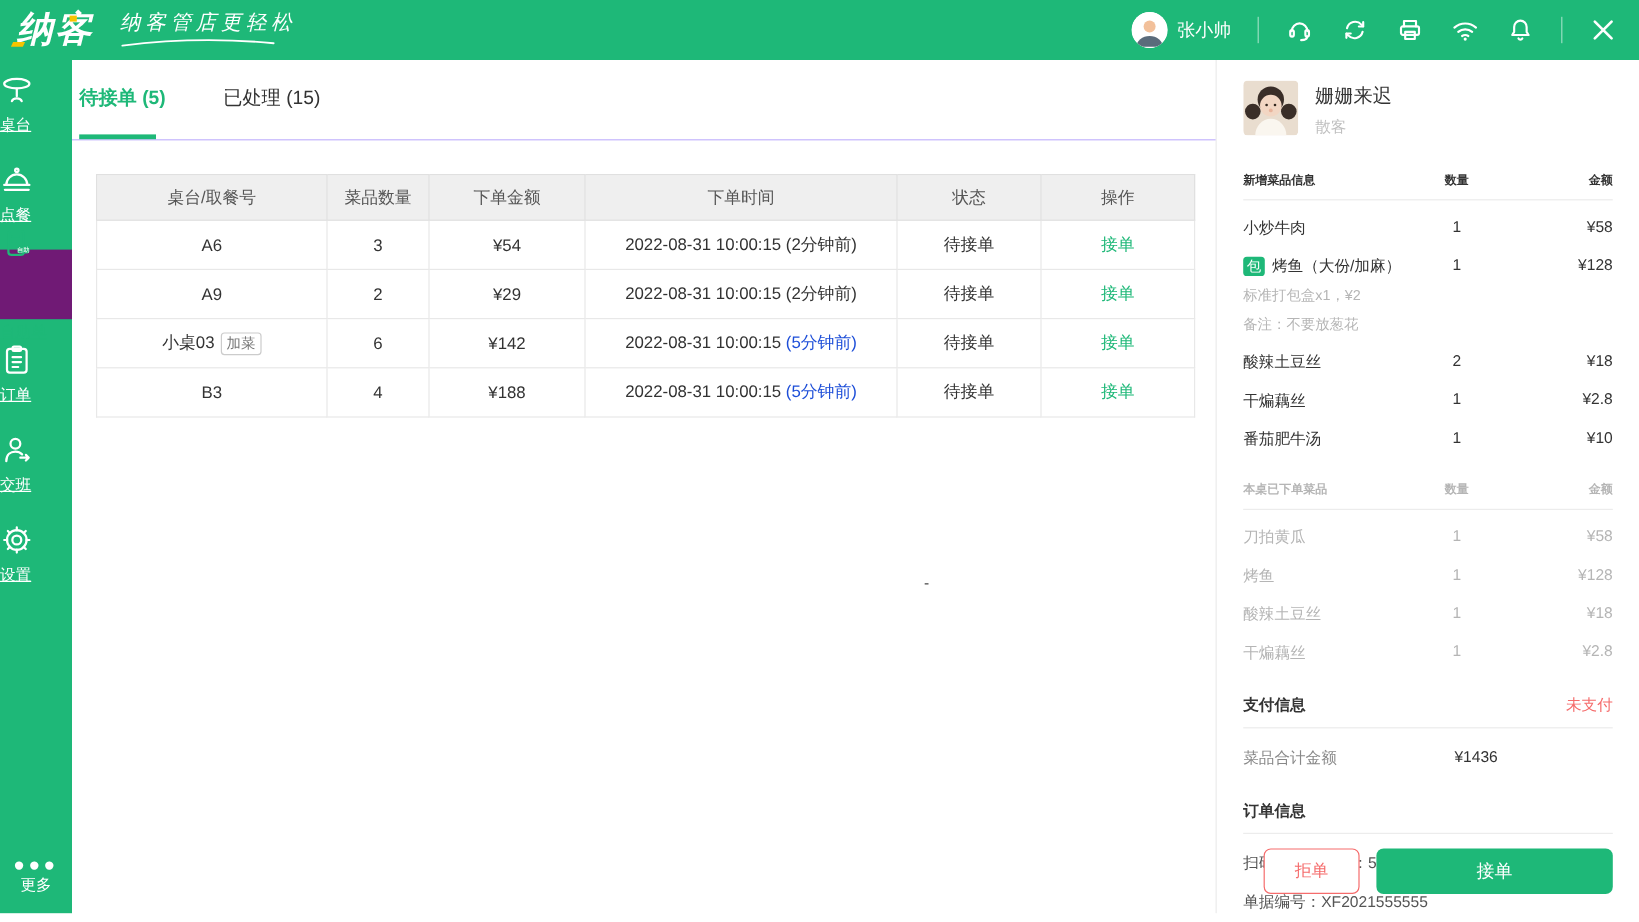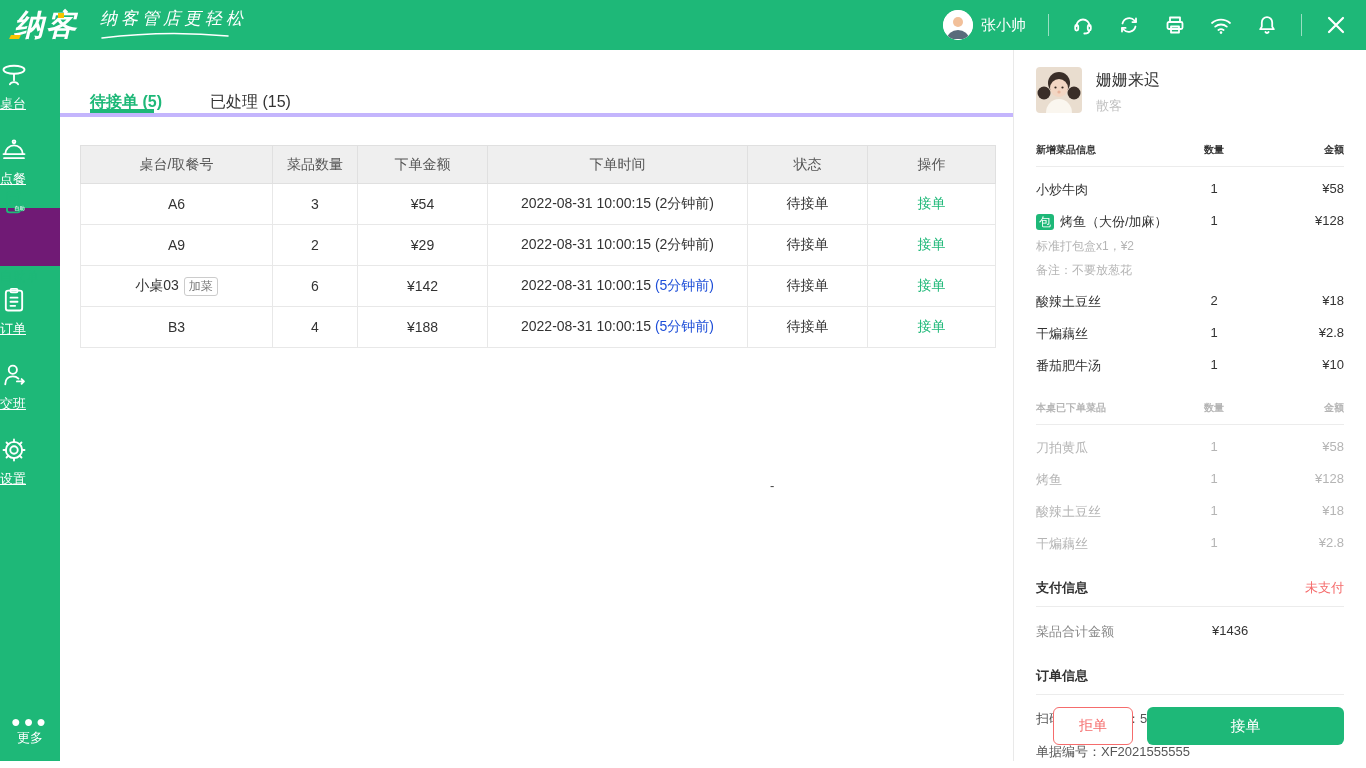--- a/index.html
+++ b/index.html
@@ -41,21 +41,21 @@
   .side-item svg { stroke:#fff; fill:none; stroke-width:1.6; stroke-linecap:round; stroke-linejoin:round; }
   .side-item.active { background:#701a75; color:#1eb878;gap:48px; }
   .side-item.active svg { stroke:#1eb878; }
   .side-more { position:absolute; bottom:14px; left:0; width:60px; display:flex;
     flex-direction:column; align-items:center; color:#fff; font-size:13px;
     cursor:pointer; gap:2px; }
   .dots { letter-spacing:3px; font-size:16px; line-height:10px; }
 
   
   .main { flex:1; background:#fff; position:relative; border-right:1px solid #e9e9e9; }
-  .tabs { height:67px; border-bottom:4px solid #c4b5fd; display:flex; padding-left:30px;align-items:flex-end; }
+  .tabs { height:67px; border-bottom:1px solid #c4b5fd; display:flex; padding-left:6px; }
   .tab { padding:22px 0 0; margin-right:48px; font-size:16px; color:#333;
     cursor:pointer; position:relative; }
   .tab.active { color:#1eb878; font-weight:bold; }
   .tab.active::after { content:""; position:absolute; left:0; bottom:0; width:64px;
     height:4px; background:#1eb878; }
 
   table.orders { border-collapse:collapse; margin:28px 0 0 20px; table-layout:fixed;
     font-size:14px; color:#333; }
   table.orders th { background:#efefef; font-weight:normal; color:#555;
     height:38px; border:1px solid #e0e0e0; }

